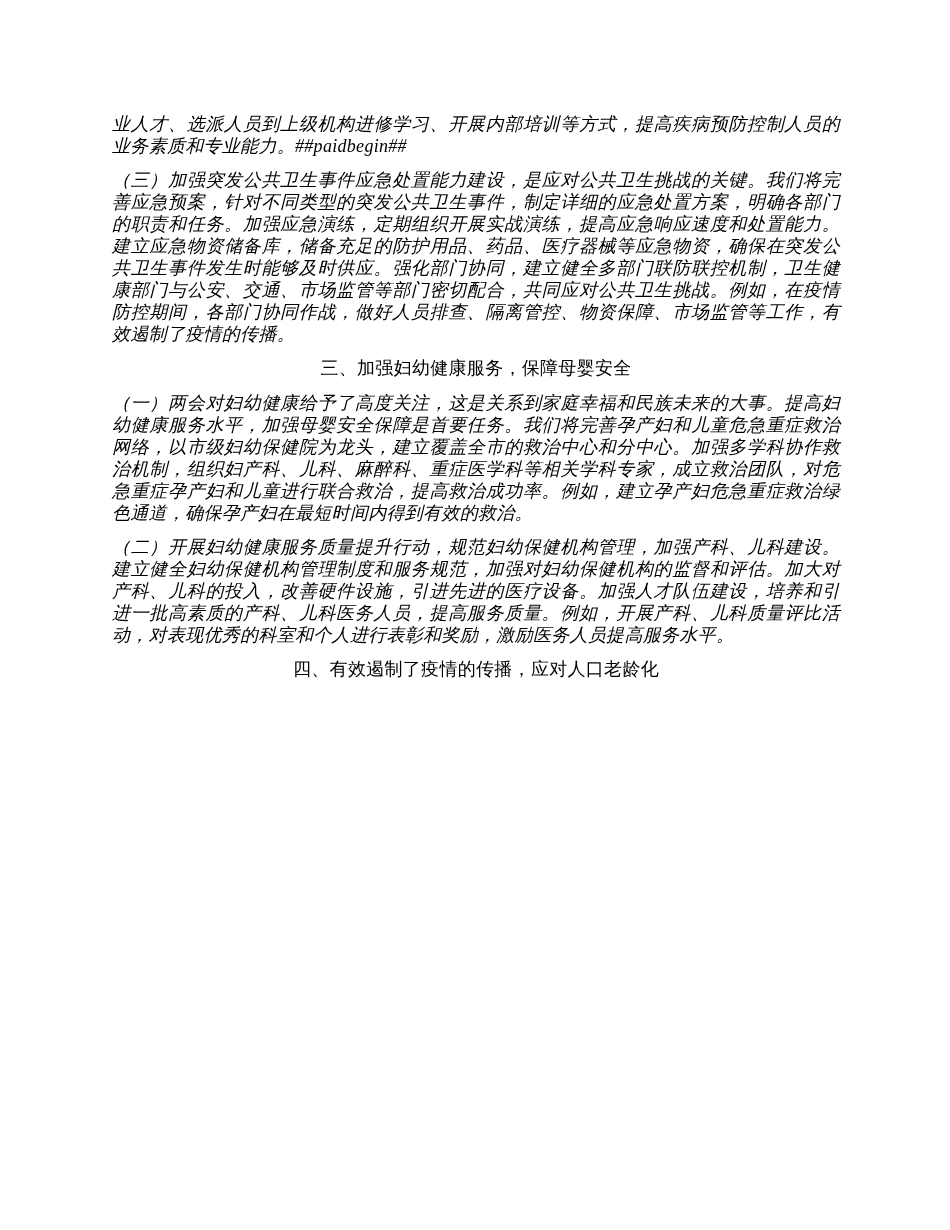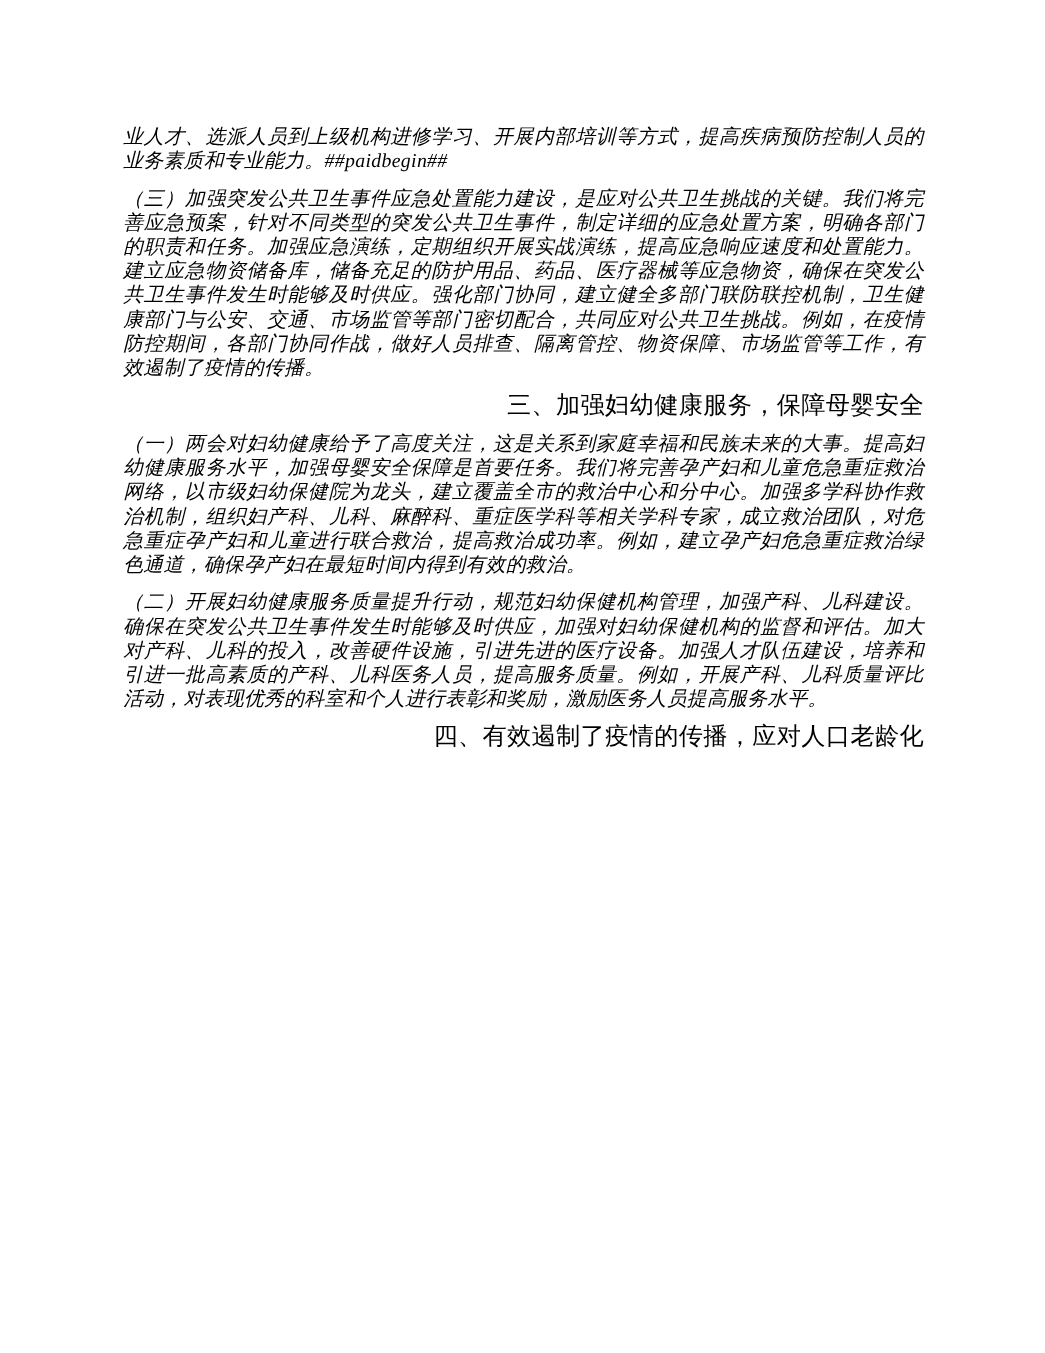--- a/index.html
+++ b/index.html
@@ -27,30 +27,30 @@
     line-height: 22px;
     letter-spacing: 0.3px;
     text-align: justify;
     text-justify: inter-ideograph;
     font-weight: 400;
     word-break: break-all;
     font-style: italic;
   }
   .heading {
     margin: 0 0 13px 0;
-    font-size: 22px;
+    font-size: 18px;
     line-height: 22px;
     letter-spacing: 0.3px;
     font-weight: 400;
-    text-align: right;
+    text-align: center;
   }
 </style>
 </head>
 <body>
 
 <div class="page">
   <p class="par">业人才、选派人员到上级机构进修学习、开展内部培训等方式，提高疾病预防控制人员的业务素质和专业能力。##paidbegin##</p>
   <p class="par">（三）加强突发公共卫生事件应急处置能力建设，是应对公共卫生挑战的关键。我们将完善应急预案，针对不同类型的突发公共卫生事件，制定详细的应急处置方案，明确各部门的职责和任务。加强应急演练，定期组织开展实战演练，提高应急响应速度和处置能力。建立应急物资储备库，储备充足的防护用品、药品、医疗器械等应急物资，确保在突发公共卫生事件发生时能够及时供应。强化部门协同，建立健全多部门联防联控机制，卫生健康部门与公安、交通、市场监管等部门密切配合，共同应对公共卫生挑战。例如，在疫情防控期间，各部门协同作战，做好人员排查、隔离管控、物资保障、市场监管等工作，有效遏制了疫情的传播。</p>
   <h2 class="heading">三、加强妇幼健康服务，保障母婴安全</h2>
   <p class="par">（一）两会对妇幼健康给予了高度关注，这是关系到家庭幸福和民族未来的大事。提高妇幼健康服务水平，加强母婴安全保障是首要任务。我们将完善孕产妇和儿童危急重症救治网络，以市级妇幼保健院为龙头，建立覆盖全市的救治中心和分中心。加强多学科协作救治机制，组织妇产科、儿科、麻醉科、重症医学科等相关学科专家，成立救治团队，对危急重症孕产妇和儿童进行联合救治，提高救治成功率。例如，建立孕产妇危急重症救治绿色通道，确保孕产妇在最短时间内得到有效的救治。</p>
-  <p class="par">（二）开展妇幼健康服务质量提升行动，规范妇幼保健机构管理，加强产科、儿科建设。确保在突发公共卫生事件发生时能够及时供应，加强对妇幼保健机构的监督和评估。加大对产科、儿科的投入，改善硬件设施，引进先进的医疗设备。加强人才队伍建设，培养和引进一批高素质的产科、儿科医务人员，提高服务质量。例如，开展产科、儿科质量评比活动，对表现优秀的科室和个人进行表彰和奖励，激励医务人员提高服务水平。</p>
+  <p class="par">（二）开展妇幼健康服务质量提升行动，规范妇幼保健机构管理，加强产科、儿科建设。建立健全妇幼保健机构管理制度和服务规范，加强对妇幼保健机构的监督和评估。加大对产科、儿科的投入，改善硬件设施，引进先进的医疗设备。加强人才队伍建设，培养和引进一批高素质的产科、儿科医务人员，提高服务质量。例如，开展产科、儿科质量评比活动，对表现优秀的科室和个人进行表彰和奖励，激励医务人员提高服务水平。</p>
   <h2 class="heading">四、有效遏制了疫情的传播，应对人口老龄化</h2>
 </div>
 
 </body></html>

